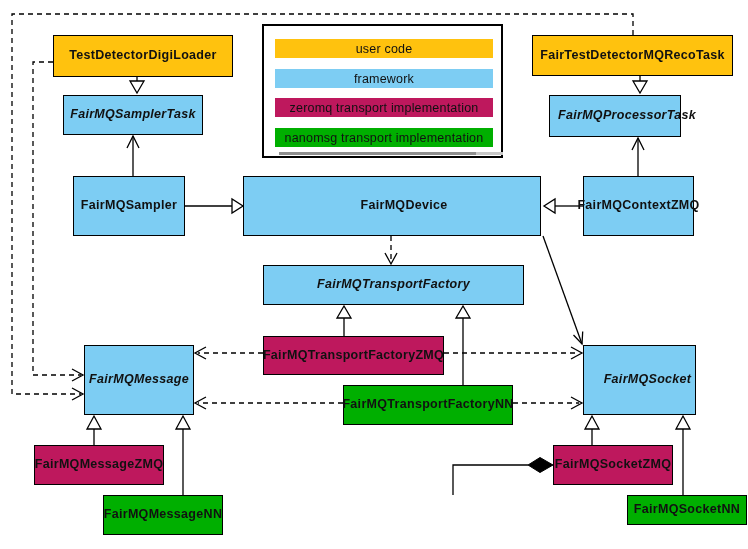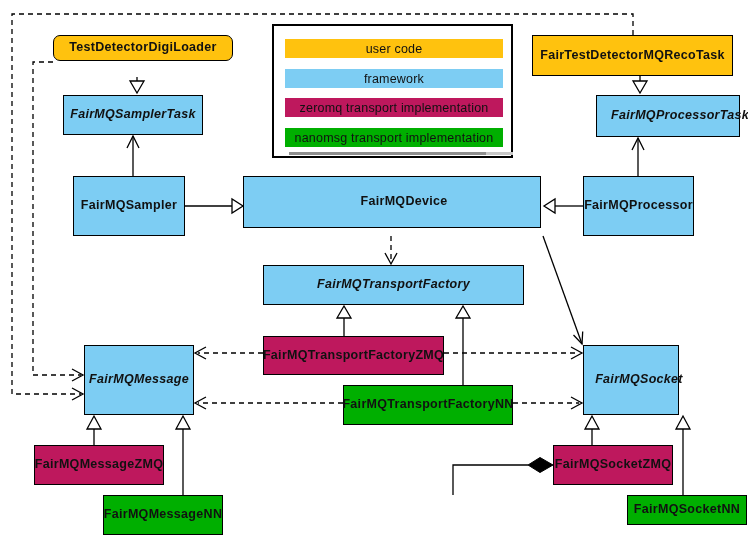--- a/index.html
+++ b/index.html
@@ -13,42 +13,42 @@
     display:flex;align-items:center;justify-content:center;text-align:center;
     font-size:12.5px;font-weight:bold;color:#111;letter-spacing:.3px;line-height:1.1;
   }
   .abstract{font-style:italic;}
   .c-user{background:#FFC20E;}
   .c-fw{background:#7DCDF3;}
   .c-zmq{background:#be185d;}
   .c-nn{background:#00AF00;}
 
   
-  .n-digiloader{left:53px;top:35px;width:180px;height:26px;border-radius:7px;}
+  .n-digiloader{left:53px;top:35px;width:180px;height:42px;}
   .n-recotask{left:532px;top:35px;width:201px;height:41px;}
   .n-samplertask{left:63px;top:95px;width:140px;height:40px;}
-  .n-processortask{left:596px;top:95px;width:144px;height:42px;padding-left:24px;}
+  .n-processortask{left:549px;top:95px;width:132px;height:42px;padding-left:24px;}
   .n-sampler{left:73px;top:176px;width:112px;height:60px;}
-  .n-device{left:243px;top:176px;width:298px;height:52px;padding-left:24px;}
+  .n-device{left:243px;top:176px;width:298px;height:60px;padding-left:24px;}
   .n-processor{left:583px;top:176px;width:111px;height:60px;}
   .n-transportfactory{left:263px;top:265px;width:261px;height:40px;}
   .n-tfzmq{left:263px;top:336px;width:181px;height:39px;}
   .n-message{left:84px;top:345px;width:110px;height:70px;}
-  .n-socket{left:583px;top:345px;width:96px;height:70px;padding-left:16px;}
+  .n-socket{left:583px;top:345px;width:113px;height:70px;padding-left:16px;}
   .n-tfnn{left:343px;top:385px;width:170px;height:40px;}
   .n-messagezmq{left:34px;top:445px;width:130px;height:40px;}
   .n-socketzmq{left:553px;top:445px;width:120px;height:40px;}
   .n-messagenn{left:103px;top:495px;width:120px;height:40px;}
   .n-contextzmq{left:393px;top:495px;width:120px;height:42px;}
   .n-socketnn{left:603px;top:495px;width:120px;height:30px;margin-left:24px;}
 
   
   .legend{
     position:absolute;left:262px;top:24px;width:241px;height:134px;
-    box-sizing:border-box;background:#fff;border:2px solid #000;margin-left:10px;
+    box-sizing:border-box;background:#fff;border:2px solid #000;
   }
   .legend-item{
     position:absolute;left:11px;width:218px;height:19px;
     display:flex;align-items:center;justify-content:center;
     font-size:12.5px;font-weight:normal;color:#111;letter-spacing:.2px;
   }
   .li-0{top:13px;}
   .li-1{top:43px;}
   .li-2{top:72px;}
   .li-3{top:102px;}
@@ -173,21 +173,21 @@
       <polygon class="diamond" points="528,465 540,457.5 553,465 540,472.5"></polygon>
     </g>
   </svg>
 
   <div class="node c-user n-digiloader">TestDetectorDigiLoader</div>
   <div class="node c-fw abstract n-samplertask">FairMQSamplerTask</div>
   <div class="node c-user n-recotask">FairTestDetectorMQRecoTask</div>
   <div class="node c-fw abstract n-processortask">FairMQProcessorTask</div>
   <div class="node c-fw n-sampler">FairMQSampler</div>
   <div class="node c-fw n-device">FairMQDevice</div>
-  <div class="node c-fw n-processor">FairMQProcessor</div>
+  <div class="node c-fw n-processor">FairMQContextZMQ</div>
   <div class="node c-fw abstract n-transportfactory">FairMQTransportFactory</div>
   <div class="node c-zmq n-tfzmq">FairMQTransportFactoryZMQ</div>
   <div class="node c-fw abstract n-message">FairMQMessage</div>
   <div class="node c-fw abstract n-socket">FairMQSocket</div>
   <div class="node c-nn n-tfnn">FairMQTransportFactoryNN</div>
   <div class="node c-zmq n-messagezmq">FairMQMessageZMQ</div>
   <div class="node c-zmq n-socketzmq">FairMQSocketZMQ</div>
   <div class="node c-nn n-messagenn">FairMQMessageNN</div>
   <div class="node c-nn n-socketnn">FairMQSocketNN</div>
 

